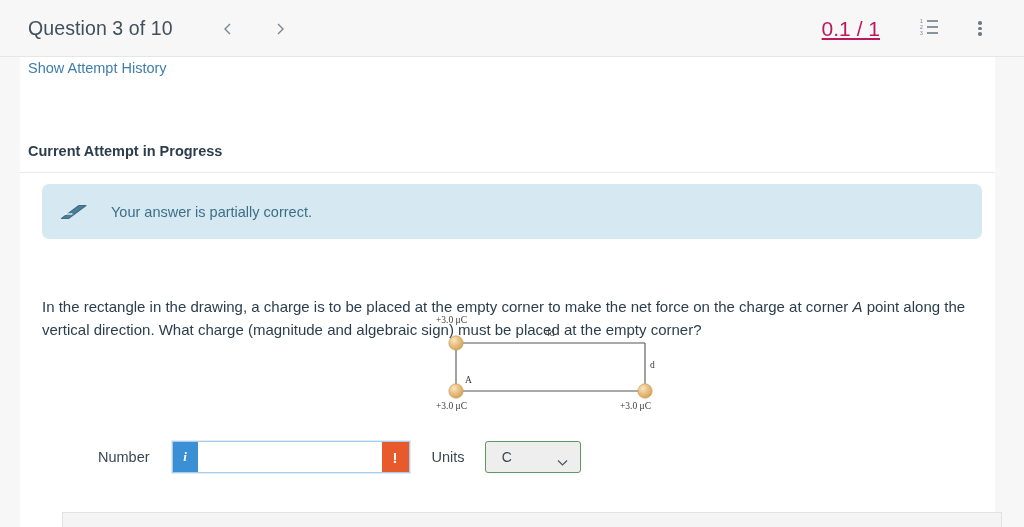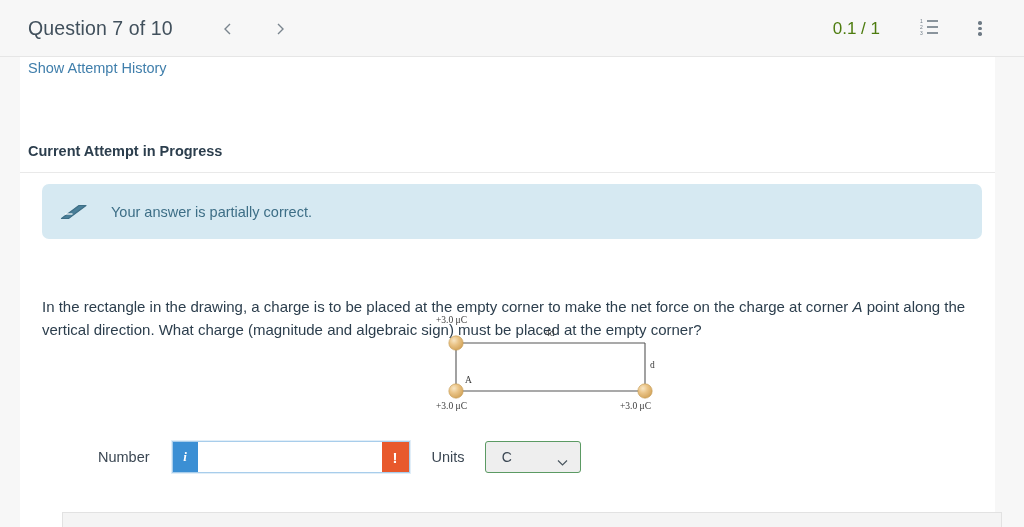--- a/index.html
+++ b/index.html
@@ -63,23 +63,24 @@
 
   .header-right {
     position: absolute;
     right: 24px; top: 0;
     height: 57px;
     display: flex;
     align-items: center;
     gap: 0px;
   }
   .score {
-    font-size: 17px;
-    color: #4d7c0f;
-    white-space: nowrap;
+    font-size: 21px;
+    color: #be185d;
+    white-space: nowrap;
+    text-decoration: underline;
   }
   .header-icon-btn {
     width: 40px;
     height: 40px;
     display: flex;
     align-items: center;
     justify-content: center;
     cursor: pointer;
     color: #6e7a85;
   }
@@ -283,21 +284,21 @@
     box-sizing: border-box;
   }
 </style>
 </head>
 <body>
 
 <div class="app">
 
   <div class="header">
     <div class="header-left">
-      <div class="question-title">Question 7 of 10</div>
+      <div class="question-title">Question 3 of 10</div>
       <div class="nav-arrow nav-prev">
         <span>
           <svg width="16" height="16" viewBox="0 0 16 16" fill="none" stroke="currentColor" stroke-width="1.4">
             <polyline points="10,3 5,8 10,13"></polyline>
           </svg>
         </span>
       </div>
       <div class="nav-arrow nav-next">
         <span>
           <svg width="16" height="16" viewBox="0 0 16 16" fill="none" stroke="currentColor" stroke-width="1.4">

